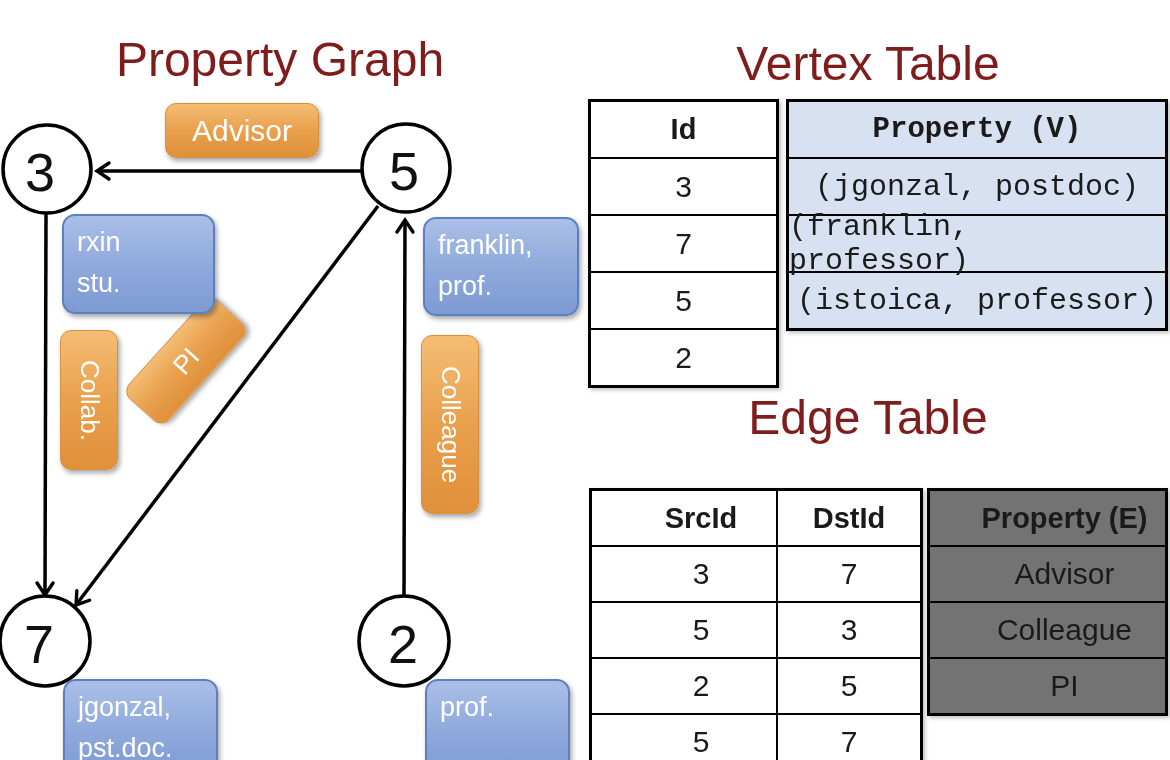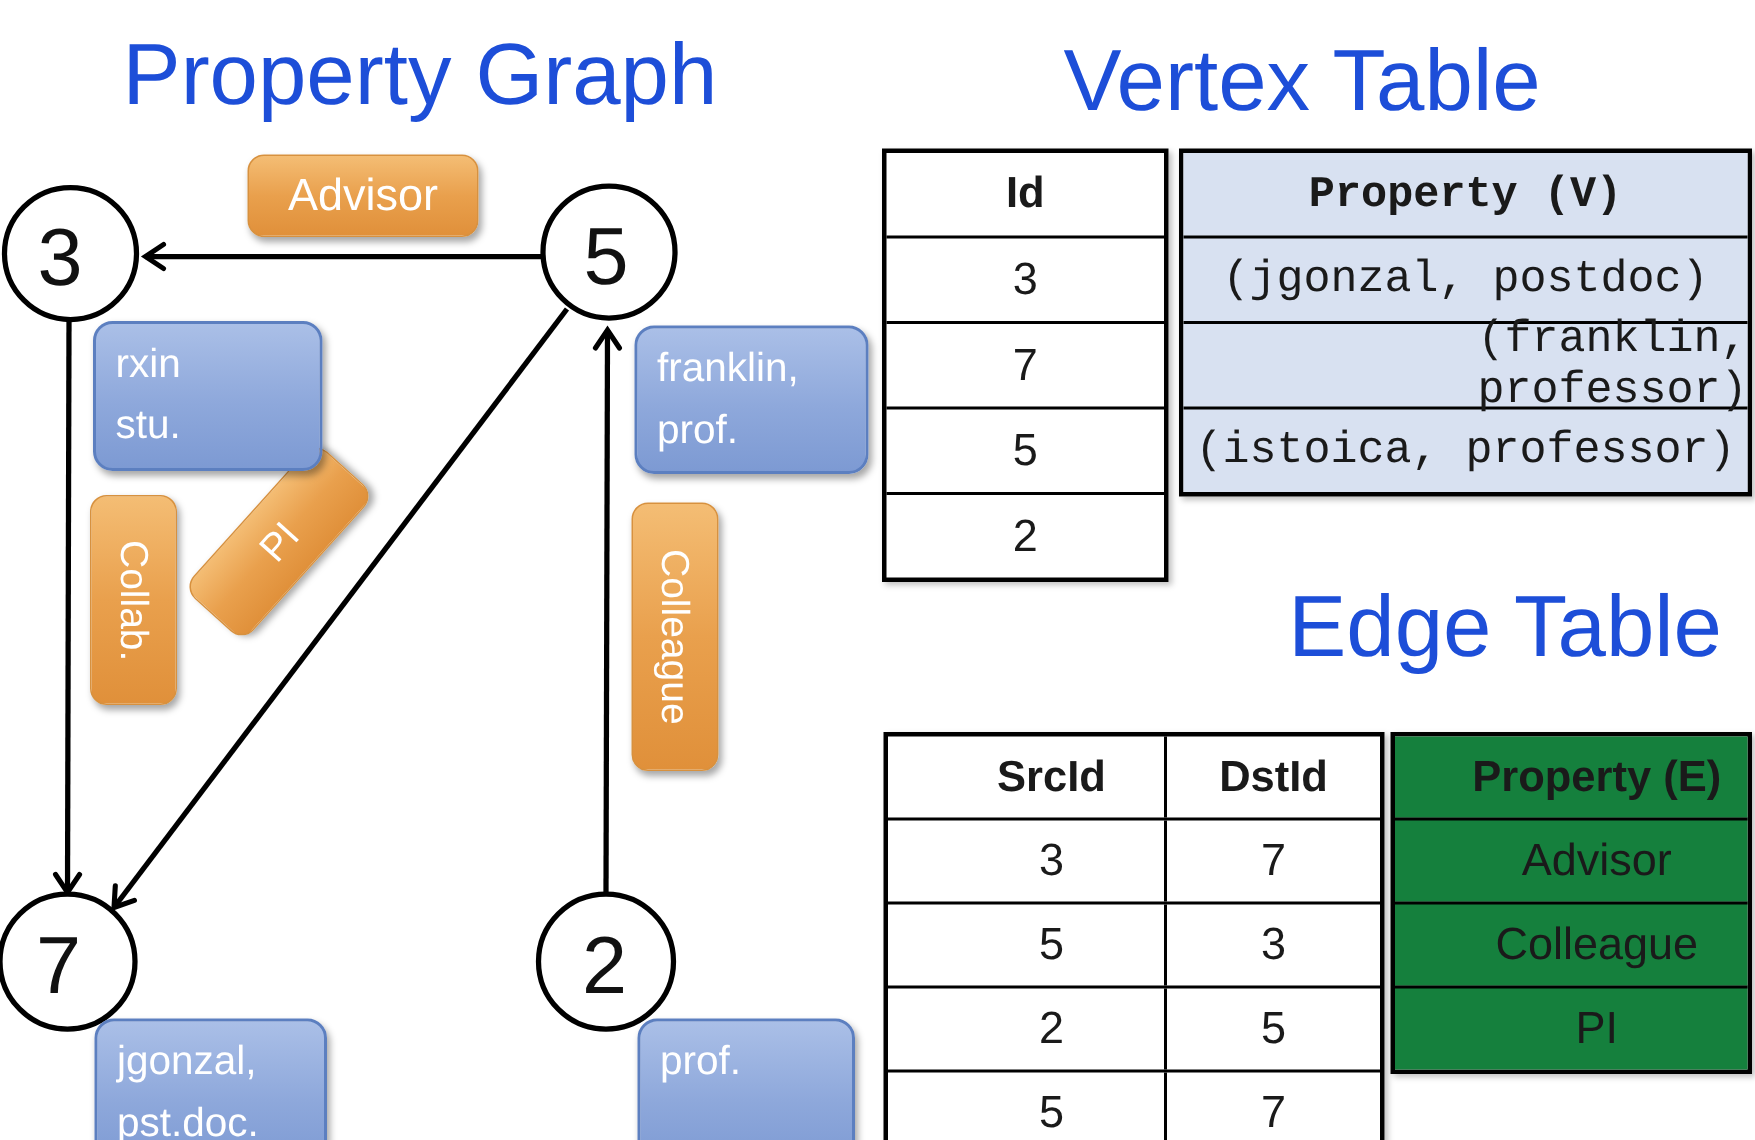--- a/index.html
+++ b/index.html
@@ -1,46 +1,46 @@
 <!DOCTYPE html>
 <html><head>
 <meta charset="utf-8">
 <style>
   html,body{margin:0;padding:0;background:#fff;}
   body{width:1170px;height:760px;position:relative;overflow:hidden;
        font-family:"Liberation Sans",sans-serif;color:#1a1a1a;}
   .abs{position:absolute;}
-  .title{font-size:58px;font-weight:400;color:#1d4ed8;text-align:center;letter-spacing:0px;}
+  .title{font-size:48px;font-weight:400;color:#7f1d1d;text-align:center;letter-spacing:0px;margin-top:16px;}
 
   
   .orange-box{
     background:linear-gradient(#f4bd74,#e9a04d 50%,#e0903a);
     border:1px solid #d7913f;border-radius:11px;
     color:#fff;display:flex;align-items:center;justify-content:center;
     box-shadow:2px 3px 5px rgba(0,0,0,0.35);
   }
   .blue-box{
     background:linear-gradient(#aabfe7,#8ea8db 55%,#7d9ad3);
     border:2px solid #5c7fc0;border-radius:13px;
     color:#fff;box-shadow:2px 3px 5px rgba(0,0,0,0.35);
     padding:6px 0 0 13px;font-size:27px;line-height:41px;margin-top:29px;
   }
   .vtext{writing-mode:vertical-rl;text-orientation:mixed;}
 
   
   .tbl{border:3px solid #000;background:#fff;box-shadow:2px 2px 4px rgba(0,0,0,0.25);}
-  .tbl .row{border-top:2.5px solid #000;display:flex;text-align:right;}
+  .tbl .row{border-top:2.5px solid #000;display:flex;}
   .tbl .row:first-child{border-top:none;}
   .cell{display:flex;align-items:center;justify-content:center;
         font-size:30px;flex:1 1 auto;}
   .hcell{font-weight:bold;font-size:29px;}
   .vrow{height:55px;}
   .erow{height:54px;padding-left:34px;}
   .bluefill{background:#d8e1f1;font-family:Liberation Mono, monospace;}
-  .orangefill{background:#15803d;}
+  .orangefill{background:#737373;}
   .splitcell{border-left:2.5px solid #000;}
 </style>
 </head>
 <body>
 
 <div class="abs title" style="left:0;top:16px;width:560px;">Property Graph</div>
 
 <svg class="abs" style="left:0;top:0;" width="560" height="760" viewBox="0 0 560 760">
   <defs>
     <marker id="arrow" markerUnits="userSpaceOnUse" markerWidth="26" markerHeight="26" refX="16" refY="12" orient="auto">
@@ -127,21 +127,21 @@
       <div class="cell">(jgonzal, postdoc)</div>
     </div>
   <div class="row vrow bluefill">
       <div class="cell">(franklin, professor)</div>
     </div>
   <div class="row vrow bluefill">
       <div class="cell">(istoica, professor)</div>
     </div>
 </div>
 
-<div class="abs title" style="left:588px;top:384px;width:560px;text-align:right;">Edge Table</div>
+<div class="abs title" style="left:588px;top:374px;width:560px;">Edge Table</div>
 
 <div class="abs tbl" style="left:589px;top:488px;width:328px;">
   <div class="row erow">
     <div class="cell hcell" style="flex:0 0 150px;">SrcId</div>
     <div class="cell hcell splitcell">DstId</div>
   </div>
   <div class="row erow">
     <div class="cell" style="flex:0 0 150px;">3</div>
     <div class="cell splitcell">7</div>
   </div>

